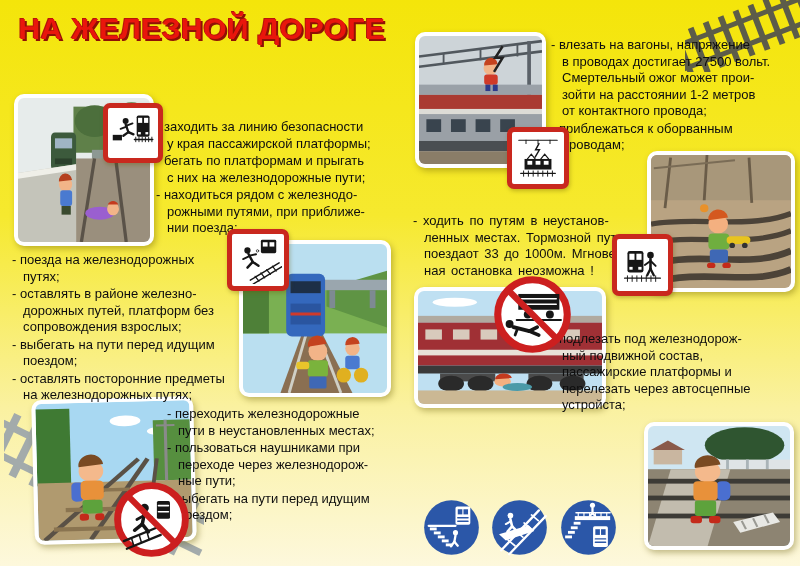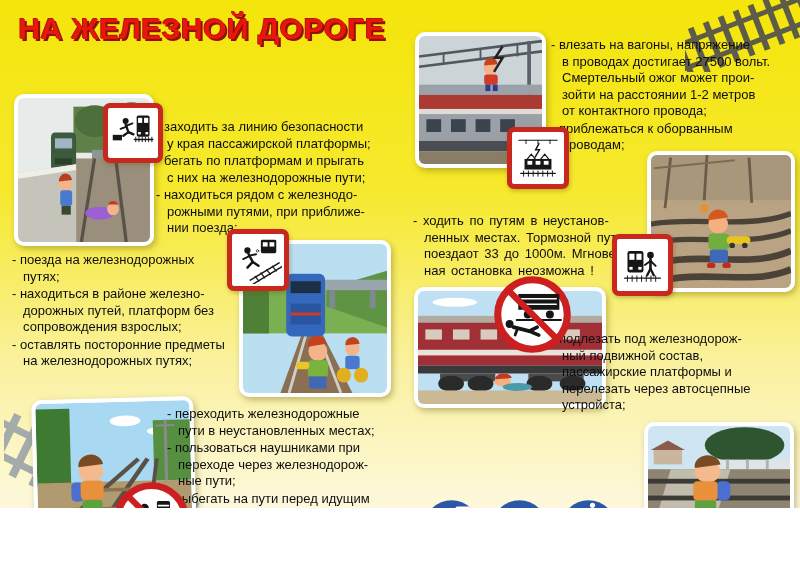--- a/index.html
+++ b/index.html
@@ -1,19 +1,19 @@
 <!DOCTYPE html>
 <html><head>
 <meta charset="utf-8">
 <style>
   * { box-sizing: border-box; margin: 0; padding: 0; }
   html,body { width:800px; height:566px; overflow:hidden; }
   body { font-family:"Liberation Sans", sans-serif; }
   .poster {
-    position:relative; width:800px; height:508px; overflow:hidden;
+    position:relative; width:800px; height:566px; overflow:hidden;
     background:linear-gradient(180deg,#f4e50a 0%,#f6e92e 38%,#faf1a0 72%,#fdf8dc 100%);
     padding-left:36px;
   }
   .title {
     position:absolute; left:8px; top:12px; width:388px; text-align:center;
     font-weight:bold; font-size:30px; line-height:1.12; color:#e9160c;
     text-shadow:2px 2px 0 #8f1005, -1px -1px 0 #b5170a; letter-spacing:.5px; z-index:4;
   }
   .photo {
     position:absolute; background:#fff; border-radius:10px; padding:4px;
@@ -138,23 +138,25 @@
     <div class="li">- бегать по платформам и прыгать
 с них на железнодорожные пути;</div>
     <div class="li">- находиться рядом с железнодо-
 рожными путями, при приближе-
 нии поезда;</div>
   </div>
 
   <div class="rules" style="left:12px;top:252px;width:238px">
     <div class="li">- поезда на железнодорожных
 путях;</div>
-    <div class="li">- находиться в районе железно-
+    <div class="li">- оставлять в районе железно-
 дорожных путей, платформ без
 сопровождения взрослых;</div>
+    <div class="li">- выбегать на пути перед идущим
+поездом;</div>
     <div class="li">- оставлять посторонние предметы
 на железнодорожных путях;</div>
   </div>
 
   <div class="sign" style="left:227px;top:229px;width:62px;height:62px">
     <svg viewBox="0 0 100 100">
       <g fill="#161616" stroke="#161616" stroke-linecap="round">
         <rect x="56" y="8" width="32" height="28" rx="3" stroke="none"></rect>
         <rect x="60" y="13" width="10" height="9" fill="#fff" stroke="none"></rect>
         <rect x="74" y="13" width="10" height="9" fill="#fff" stroke="none"></rect>

